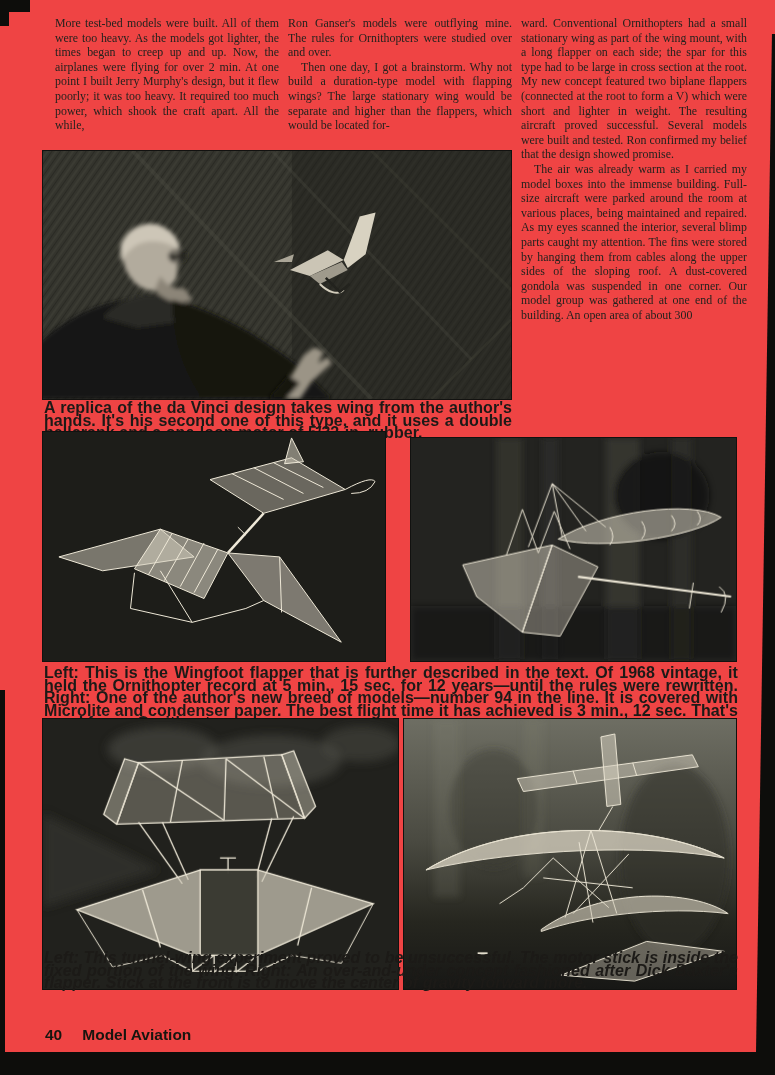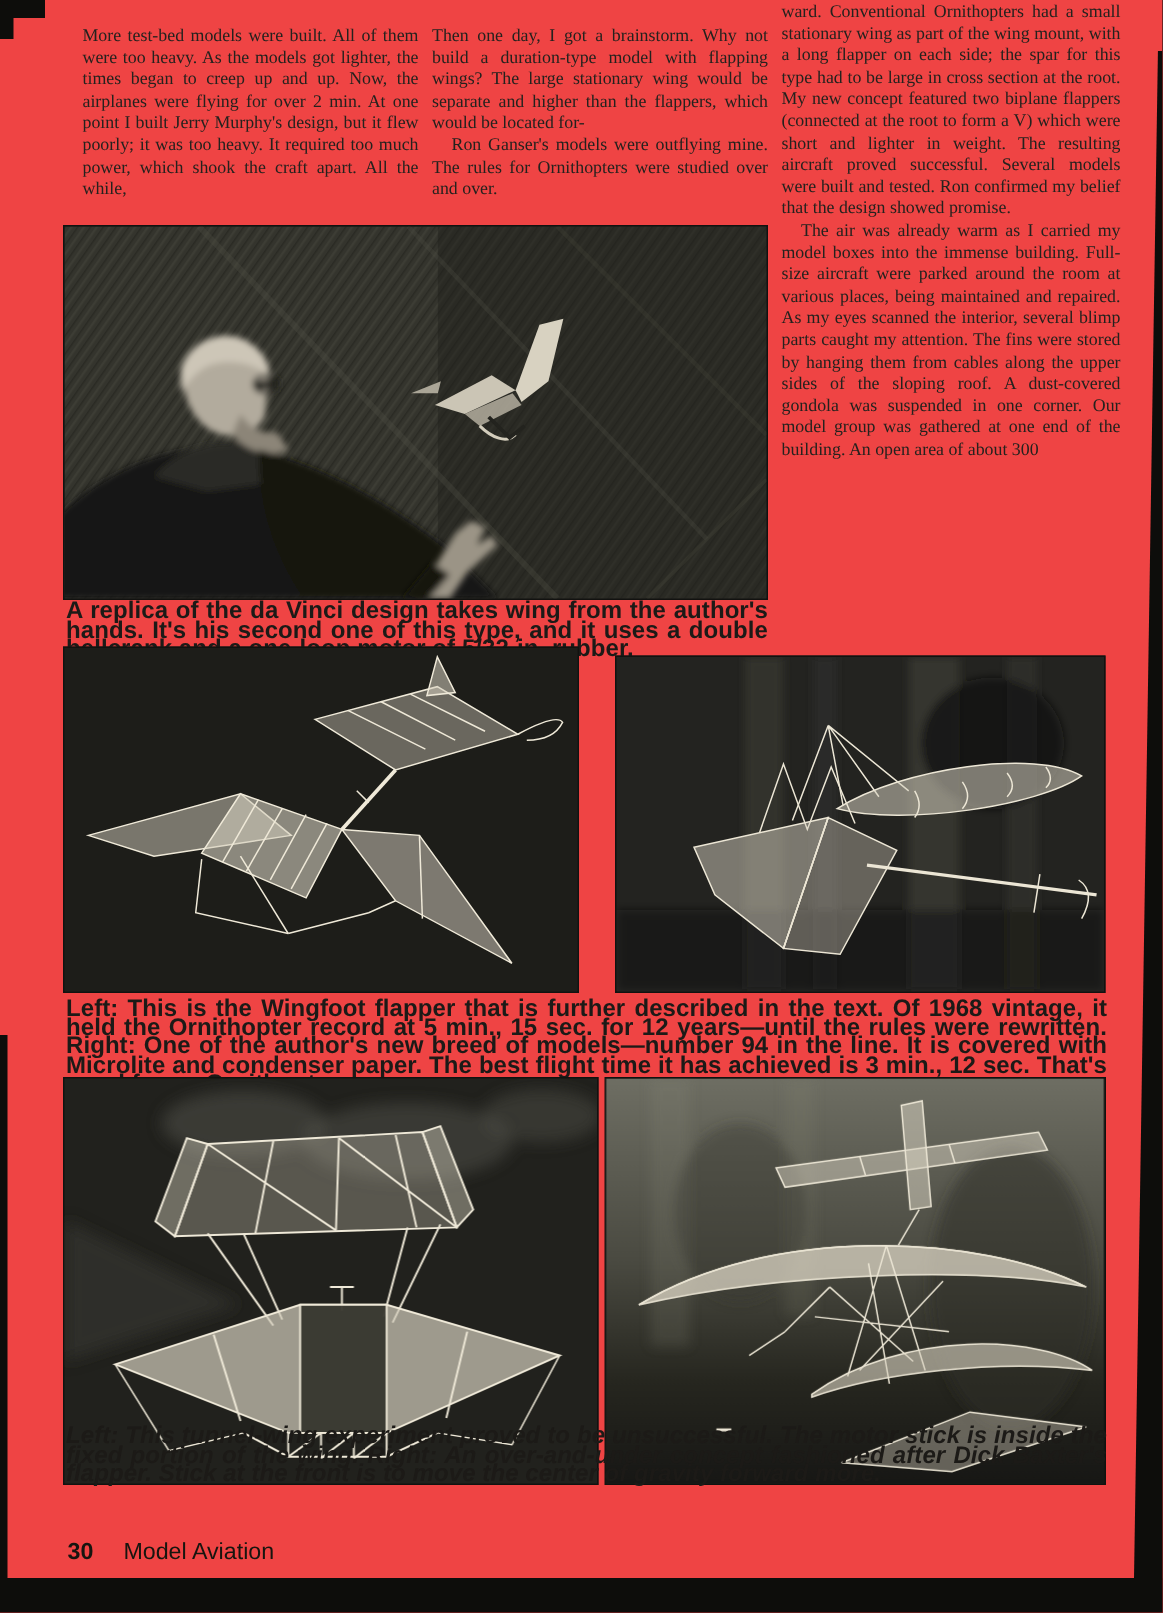--- a/index.html
+++ b/index.html
@@ -14,40 +14,40 @@
   
   .photo{position:absolute;background:#1e1e1b;border:1px solid #121210;box-sizing:border-box;}
   .photo svg{display:block;width:100%;height:100%;}
   
   .caption{position:absolute;font-family:"Liberation Sans",sans-serif;font-weight:bold;
            font-size:16px;line-height:12.6px;text-align:justify;color:#1c1a17;letter-spacing:0.05px;}
   
   .footer{position:absolute;left:45px;top:1026px;font-family:"Liberation Sans",sans-serif;
           color:#17150f;display:flex;align-items:baseline;gap:20px;}
   .footer .num{font-size:15.5px;font-weight:bold;}
-  .footer .mag{font-size:15.5px;font-weight:normal;}
+  .footer .mag{font-size:15.5px;font-weight:bold;}
 </style>
 </head>
 <body>
 
 <div id="page">
 
   <div class="edge" style="left:0;top:0;width:30px;height:26px;clip-path:polygon(0 0,100% 0,100% 46%,30% 46%,30% 100%,0 100%);"></div>
   <div class="edge" style="left:0;top:690px;width:5px;height:362px;"></div>
   <div class="edge" style="right:0;top:34px;width:19px;height:1018px;clip-path:polygon(84% 0,100% 0,100% 100%,0 100%);"></div>
   <div class="edge" style="left:0;bottom:0;width:775px;height:23px;"></div>
 
   <div class="col" style="left:55px;top:16px;width:224px;">
     <p>More test-bed models were built. All of them were too heavy. As the models got lighter, the times began to creep up and up. Now, the airplanes were flying for over 2 min. At one point I built Jerry Murphy's design, but it flew poorly; it was too heavy. It required too much power, which shook the craft apart. All the while,</p>
   </div>
   <div class="col" style="left:288px;top:16px;width:224px;">
+    <p>Ron Ganser's models were outflying mine. The rules for Ornithopters were studied over and over.</p>
     <p>Then one day, I got a brainstorm. Why not build a duration-type model with flapping wings? The large stationary wing would be separate and higher than the flappers, which would be located for-</p>
-    <p>Ron Ganser's models were outflying mine. The rules for Ornithopters were studied over and over.</p>
-  </div>
-  <div class="col" style="left:521px;top:0;width:226px;">
+  </div>
+  <div class="col" style="left:521px;top:16px;width:226px;">
     <p>ward. Conventional Ornithopters had a small stationary wing as part of the wing mount, with a long flapper on each side; the spar for this type had to be large in cross section at the root. My new concept featured two biplane flappers (connected at the root to form a V) which were short and lighter in weight. The resulting aircraft proved successful. Several models were built and tested. Ron confirmed my belief that the design showed promise.</p>
     <p>The air was already warm as I carried my model boxes into the immense building. Full-size aircraft were parked around the room at various places, being maintained and repaired. As my eyes scanned the interior, several blimp parts caught my attention. The fins were stored by hanging them from cables along the upper sides of the sloping roof. A dust-covered gondola was suspended in one corner. Our model group was gathered at one end of the building. An open area of about 300</p>
   </div>
 
   <div class="photo" style="left:42px;top:150px;width:470px;height:250px;">
     <svg viewBox="0 0 470 250" preserveAspectRatio="none">
       <defs>
         <pattern id="hatch" width="7" height="7" patternUnits="userSpaceOnUse" patternTransform="rotate(35)">
           <rect width="7" height="7" fill="#34342d"></rect>
           <line x1="0" y1="0" x2="0" y2="7" stroke="#2a2a24" stroke-width="2"></line>
@@ -256,17 +256,17 @@
 
         <polygon points="158,258 244,224 322,234 232,264" fill-opacity="0.4"></polygon>
         <line x1="74" y1="236" x2="84" y2="236" stroke-width="2"></line>
       </g>
     </svg>
   </div>
 
   <div class="caption" style="left:44px;top:952px;width:694px;font-style:italic;">Left: This tunnel-wing experiment proved to be unsuccessful. The motor stick is inside the fixed portion of the wing. Right: An over-and-under concept fashioned after Dick Baxter's flapper. Stick at the front is to move the center of gravity forward more.</div>
 
   <div class="footer">
-    <span class="num">30</span>
+    <span class="num">40</span>
     <span class="mag">Model Aviation</span>
   </div>
 
 </div>
 
 </body></html>

